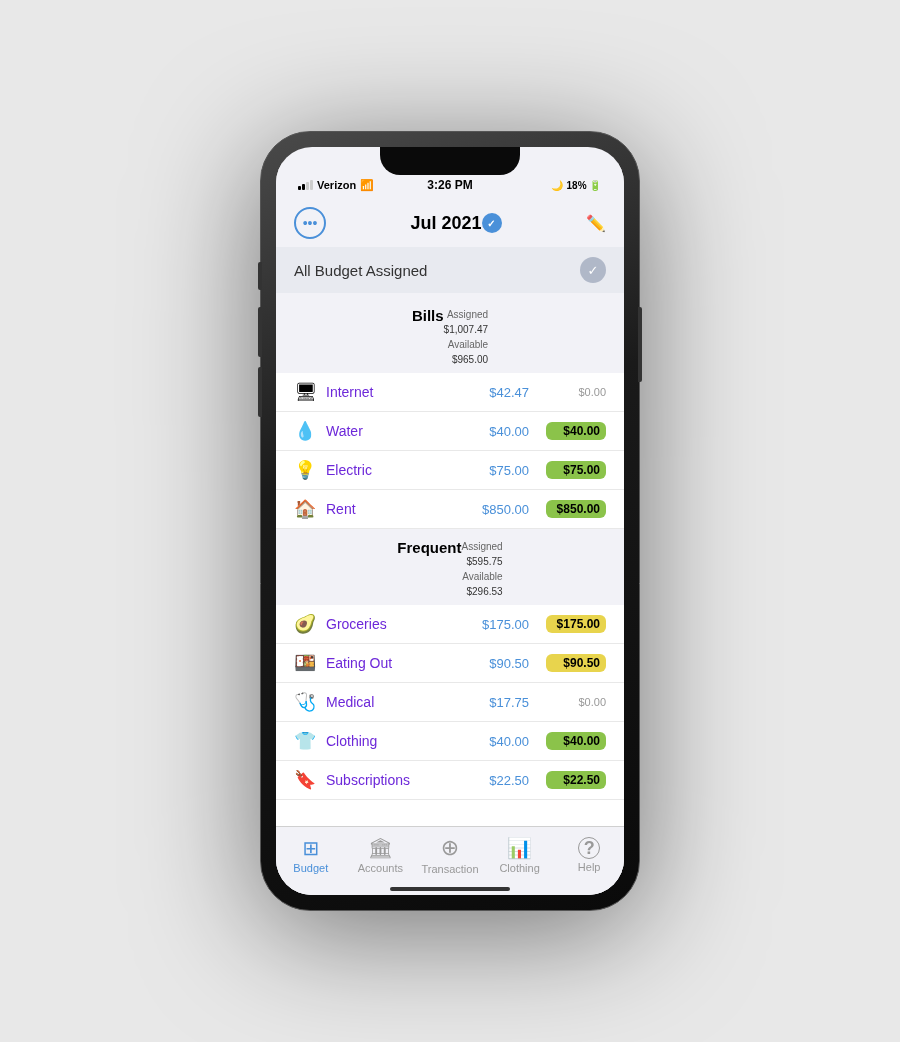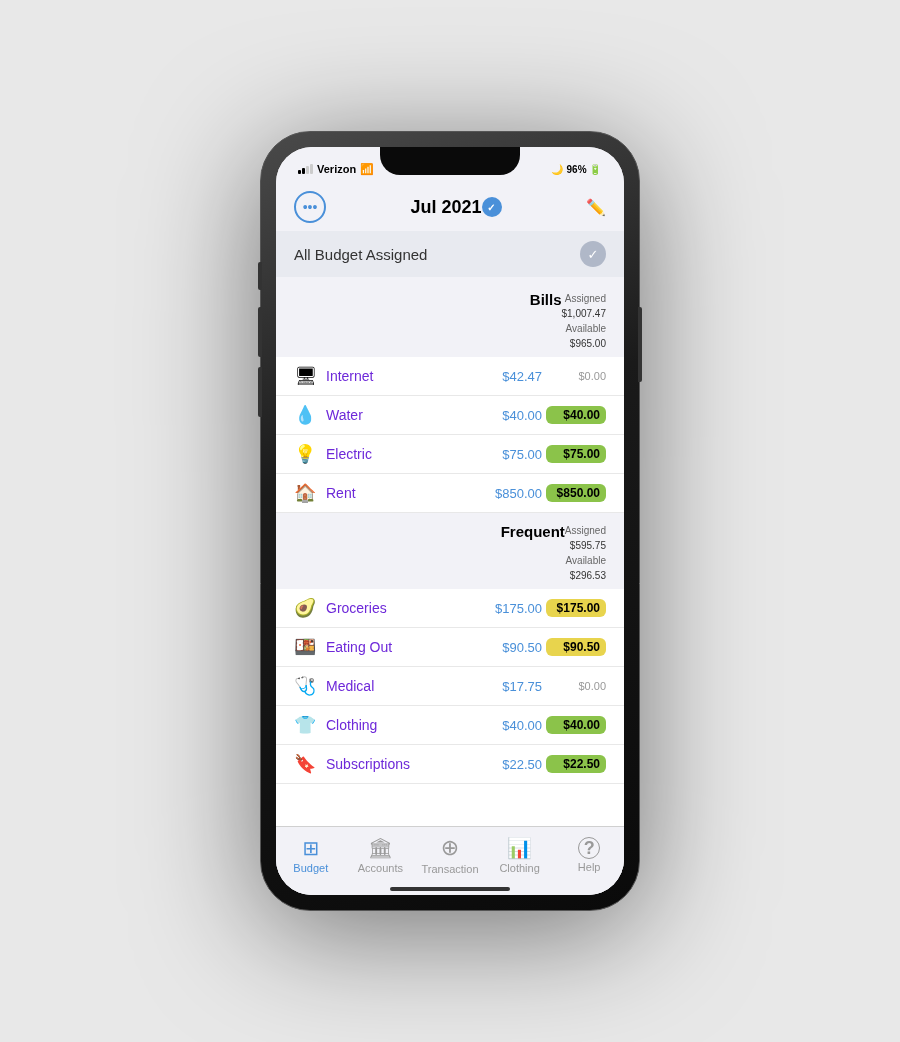--- a/index.html
+++ b/index.html
@@ -97,20 +97,21 @@
       align-items: center;
       justify-content: space-between;
       padding: 10px 22px 4px;
       font-size: 11px;
       font-weight: 600;
       color: #000;
       min-height: 38px;
       background: #f2f2f7;
       position: relative;
       z-index: 5;
+      margin-top: 16px;
     }
     .status-left { display: flex; align-items: center; gap: 4px; }
     .status-center { position: absolute; left: 50%; transform: translateX(-50%); font-weight: 600; font-size: 12px; }
     .status-right { display: flex; align-items: center; gap: 3px; font-size: 10px; }
 
     .signal-bars { display: flex; align-items: flex-end; gap: 1px; }
     .signal-bar { width: 3px; background: #000; border-radius: 1px; }
 
     
     .app-content {
@@ -196,21 +197,21 @@
     
     .budget-list {
       flex: 1;
       overflow-y: auto;
       background: #fff;
     }
 
     .category-header {
       display: flex;
       align-items: flex-start;
-      justify-content: flex-end;
+      justify-content: center;
       padding: 10px 18px 6px;
       background: #f2f2f7;
     }
     .category-name {
       font-size: 15px;
       font-weight: 700;
       color: #000;
     }
     .category-summary {
       text-align: right;
@@ -241,21 +242,21 @@
     .row-name {
       flex: 1;
       font-size: 14px;
       color: #6d28d9;
     }
     .row-assigned {
       font-size: 13px;
       color: #4a90d9;
       width: 65px;
       text-align: right;
-      margin-right: 4px;
+      margin-right: 17px;
     }
     .row-available {
       font-size: 11px;
       width: 60px;
       text-align: right;
     }
     .row-available.zero { color: #999; }
     .row-available.badge {
       background: #8bc34a;
       color: #000;
@@ -335,21 +336,21 @@
           <div class="signal-bar" style="height:6px"></div>
           <div class="signal-bar" style="height:8px; background:#ccc"></div>
           <div class="signal-bar" style="height:10px; background:#ccc"></div>
         </div>
         <span>Verizon</span>
         <span style="font-size:11px">📶</span>
       </div>
       <div class="status-center">3:26 PM</div>
       <div class="status-right">
         <span>🌙</span>
-        <span>96%</span>
+        <span>18%</span>
         <span>🔋</span>
       </div>
     </div>
 
     <div class="app-content">
 
       <div class="app-header">
         <div class="header-left-btn">
           <span>•••</span>
         </div>

